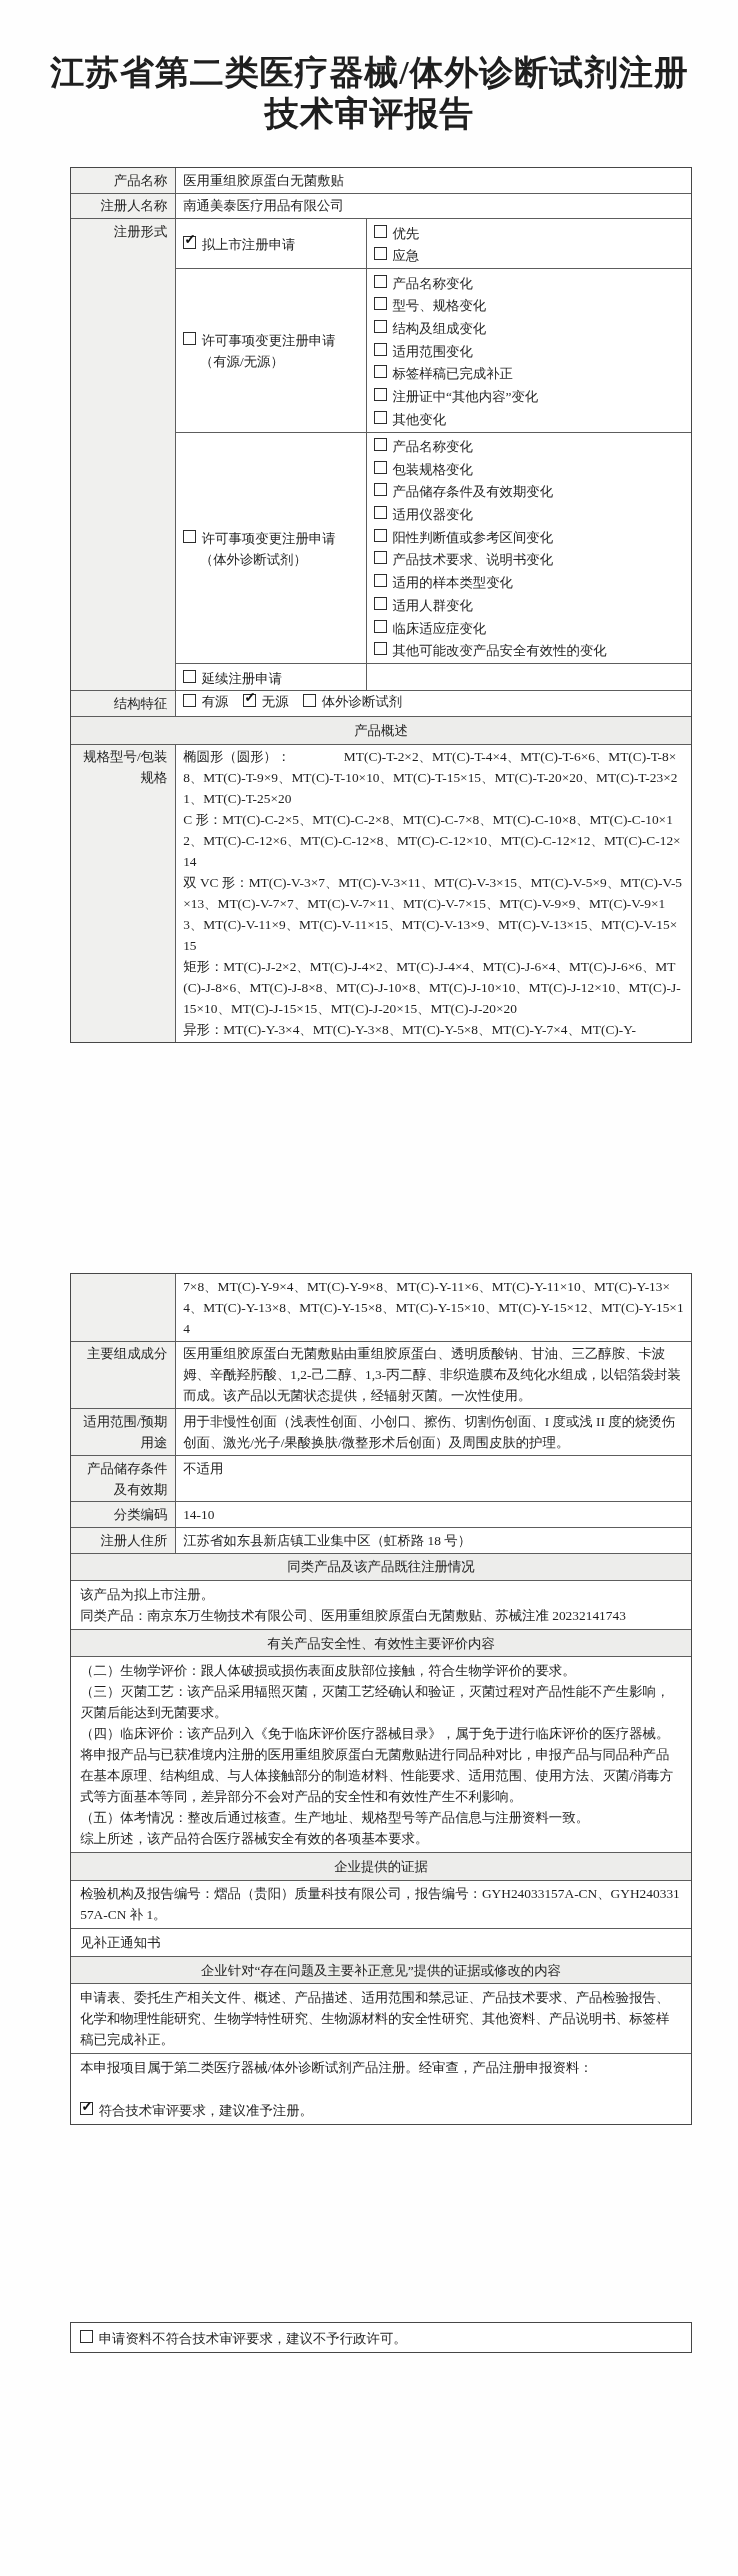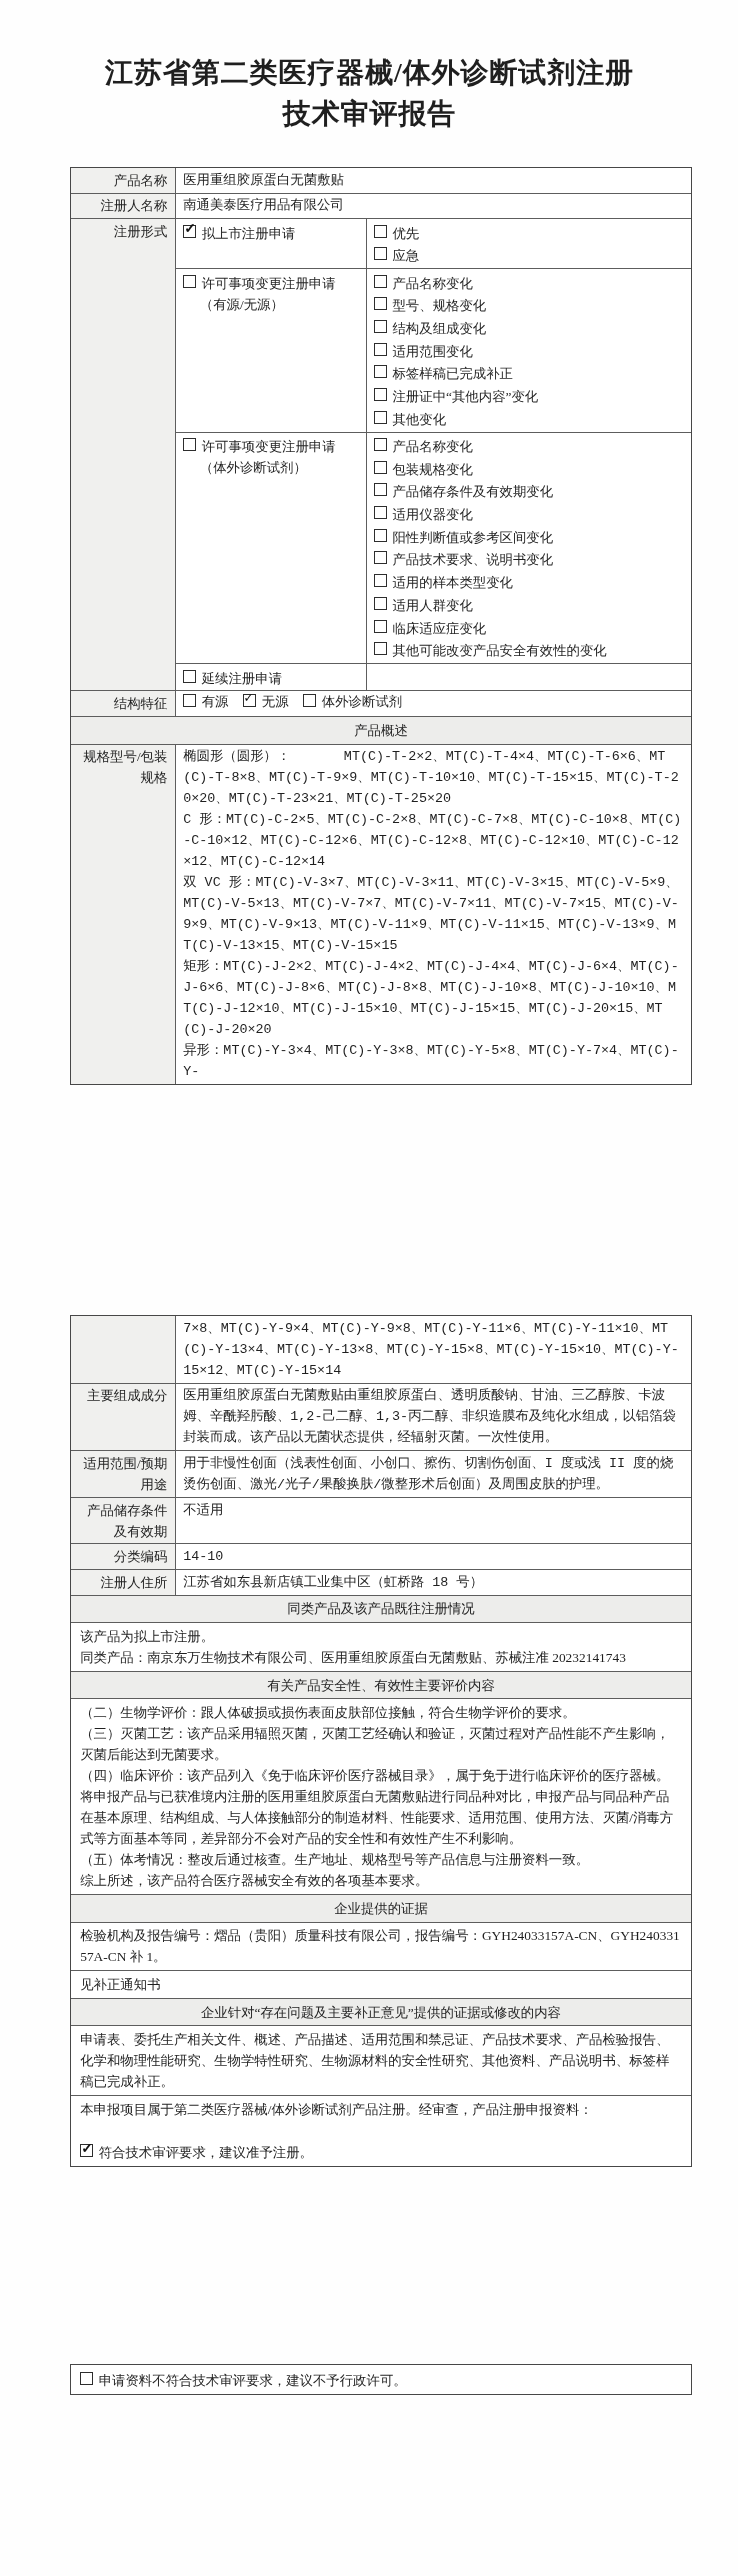--- a/index.html
+++ b/index.html
@@ -7,21 +7,21 @@
     width:739px;
     min-height:2576px;
     background:#fefefe;
     color:#1f1f1f;
     font-family:"Liberation Serif","DejaVu Serif",serif;
     font-size:13.4px;
   }
   .page{padding-top:52px;}
   .title{
     text-align:center;
-    font-size:28px;
+    font-size:34px;
     font-weight:bold;
     line-height:41px;
     letter-spacing:0.9px;
   }
   .doc-table{
     width:620px;
     margin-left:70px;
     border:1.8px solid #474747;
     background:#fff;
   }
@@ -32,21 +32,21 @@
   .trow + .trow{border-top:0.9px solid #5d5d5d;}
   .lcell{
     width:89px;
     flex:none;
     padding:1.8px 7.4px;
     background:#f0f0ee;
     border-right:0.9px solid #5d5d5d;
     text-align:right;
     line-height:21px;
   }
-  .vcell{flex:1;padding:1.8px 7.4px;min-width:0;font-family:Liberation Mono, monospace;}
+  .vcell{flex:1;padding:1.8px 7.4px;min-width:0;}
   .hcell{
     flex:1;
     text-align:center;
     background:#ededeb;
     padding:2.8px 7.4px;
     line-height:21px;
   }
   .pcell{flex:1;padding:2.8px 9.2px;}
   .ln{line-height:21px;word-break:break-all;}
   .cb{
@@ -70,21 +70,21 @@
   }
   .ckline{display:flex;align-items:baseline;line-height:21px;}
   .ckline .cb{margin-top:3.7px;}
   .rf-groups{flex:1;display:flex;flex-direction:column;min-width:0;}
   .rf-group{display:flex;flex:1;}
   .rf-group + .rf-group{border-top:0.9px solid #5d5d5d;}
   .rf-main{
     width:175px;flex:none;
     padding:1.8px 7.4px;
     border-right:0.9px solid #5d5d5d;
-    display:flex;flex-direction:column;justify-content:flex-start;
+    display:flex;flex-direction:column;justify-content:center;
     line-height:21px;
   }
   .rf-opts{
     flex:1;padding:1.8px 7.4px;
     display:flex;flex-direction:column;justify-content:flex-start;
     min-width:0;
   }
   .inlinechecks span.grp{margin-right:14.8px;white-space:nowrap;}
   .sub{padding-left:16.6px;}
 </style>

